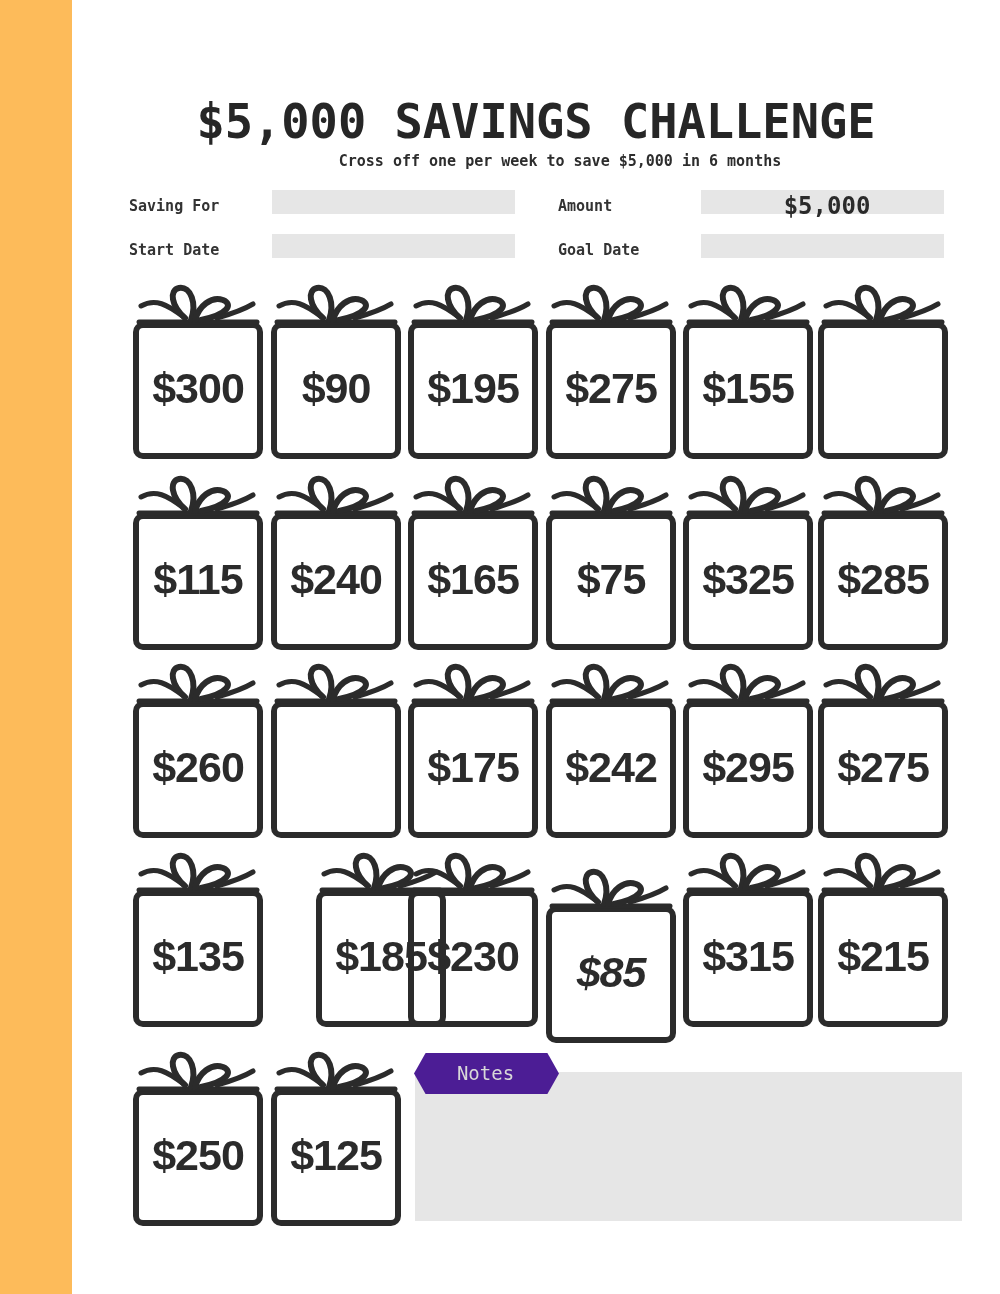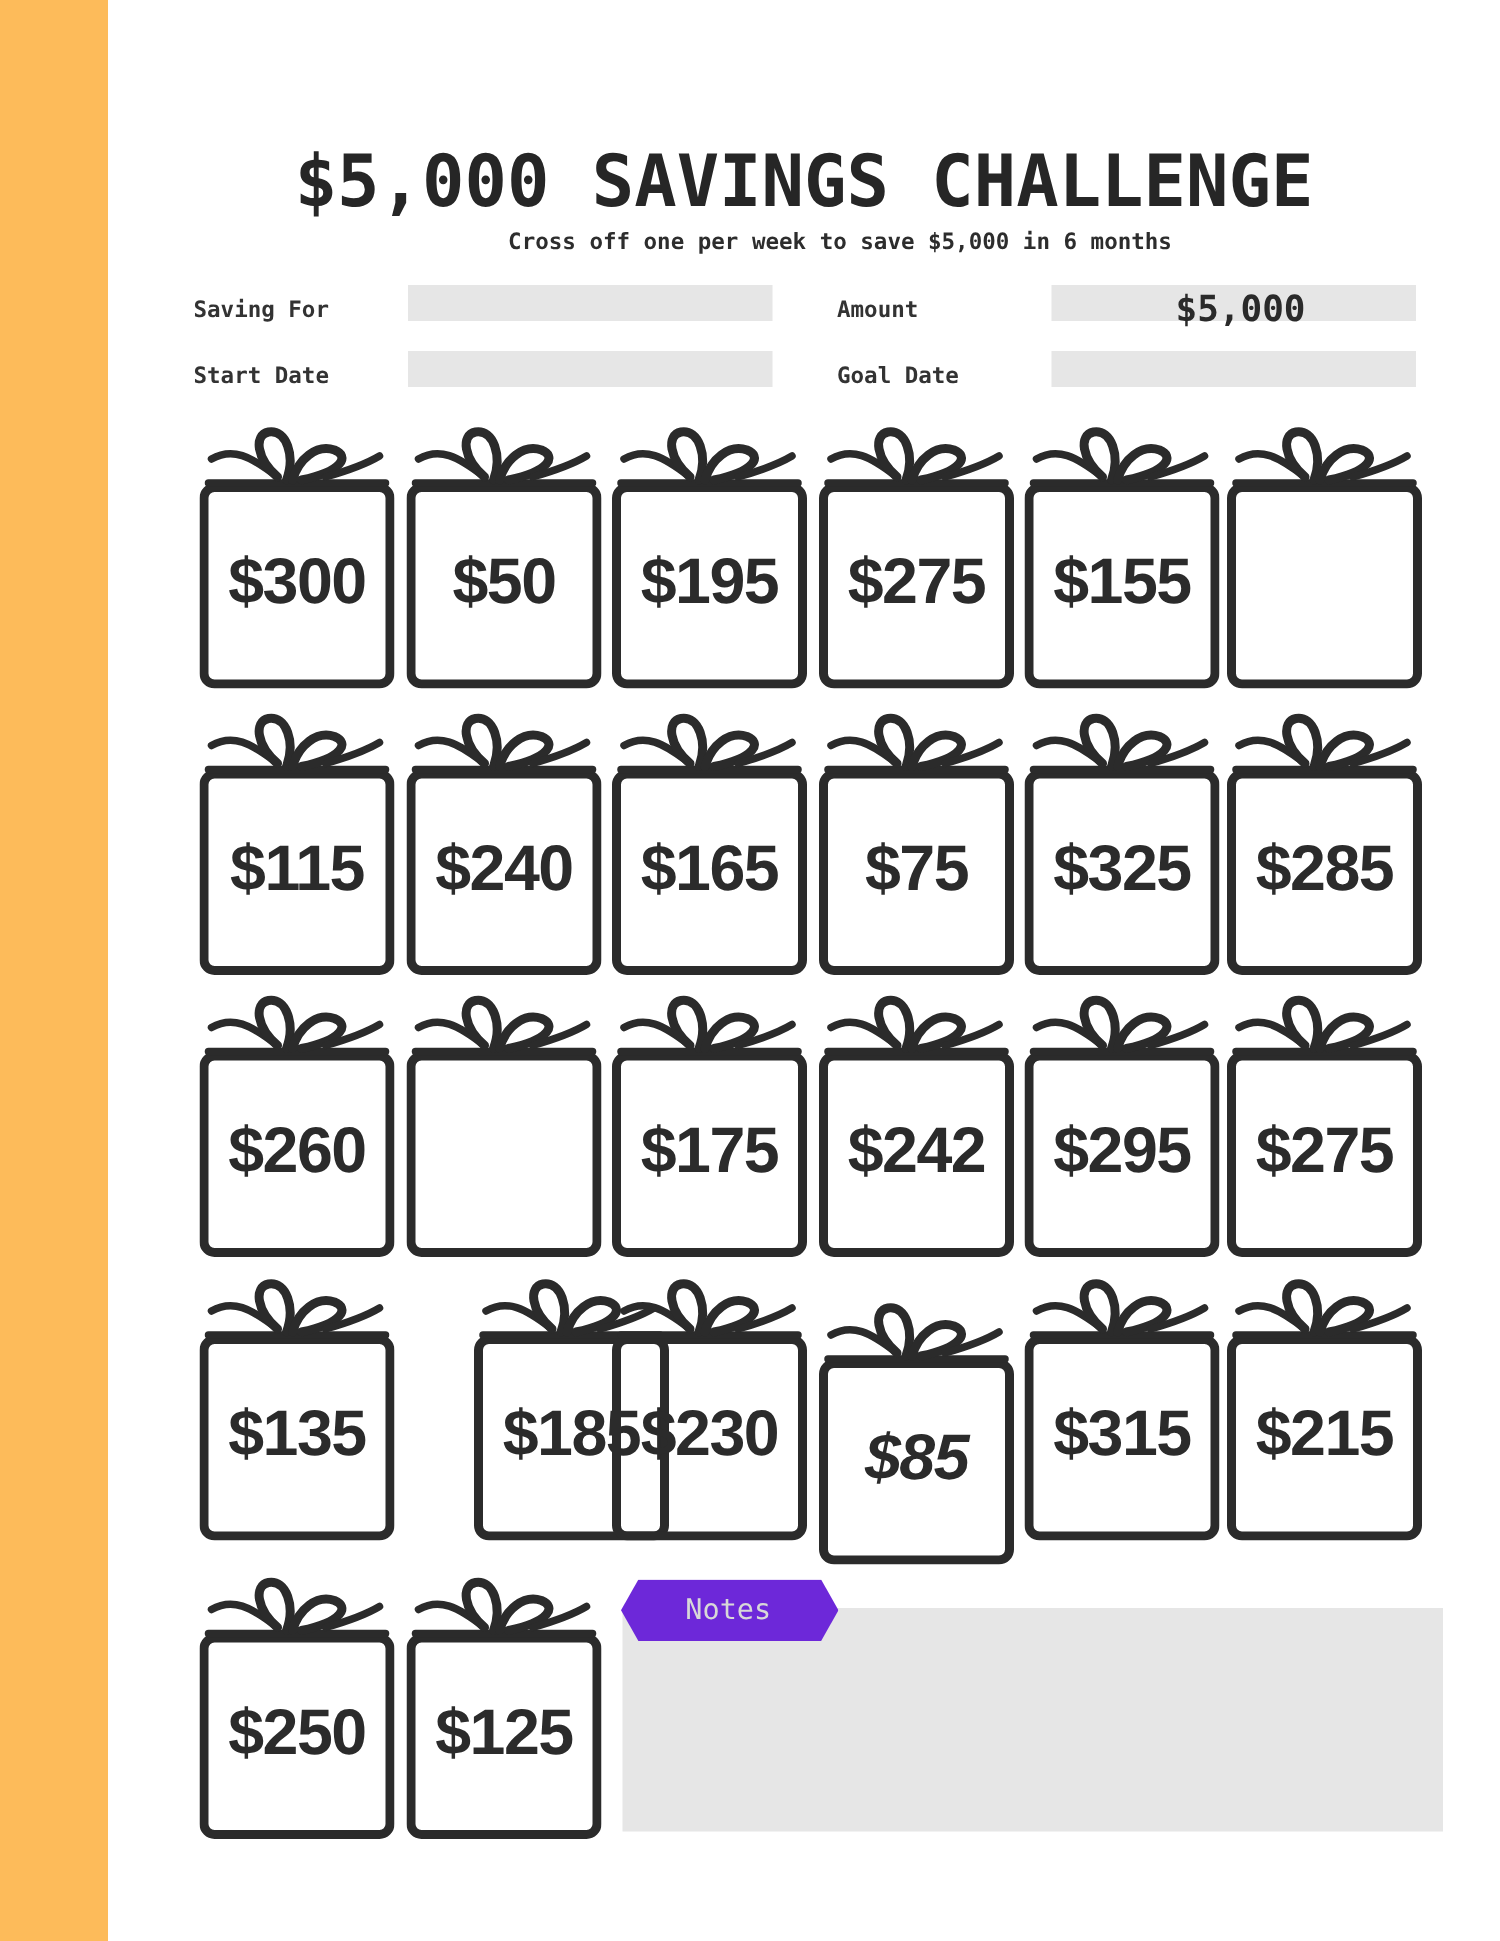--- a/index.html
+++ b/index.html
@@ -26,21 +26,21 @@
     }
     .gift { position: absolute; width: 136px; height: 175px; }
     .gift svg { position: absolute; left: 0; top: 0; }
     .gift .amt {
       position: absolute; left: 0; width: 130px; top: 80px; text-align: center;
       font-family: "Liberation Sans", sans-serif; font-weight: bold; font-size: 43px;
       color: #2b2b2b; letter-spacing: -1px; line-height: 48px;
     }
     .notes-area { position: absolute; left: 415px; top: 1072px; width: 547px; height: 149px; background: #e6e6e6; }
     .notes-tab {
-      position: absolute; left: 414px; top: 1053px; width: 145px; height: 41px; background: #6d28d9;
+      position: absolute; left: 414px; top: 1053px; width: 145px; height: 41px; background: #4c1d95;
       clip-path: polygon(8% 0, 92% 0, 100% 50%, 92% 100%, 8% 100%, 0 50%);
       color: #d8d8d8; font-family: "DejaVu Sans Mono", monospace; font-size: 19px;
       text-align: center; line-height: 41px; padding-right: 2px;
     }
   </style>
 </head>
 <body>
 
 <div class="strip"></div>
 
@@ -77,21 +77,21 @@
       <svg width="130" height="175" viewBox="0 0 130 175">
         <g fill="none" stroke="#2b2b2b" stroke-linecap="round" stroke-linejoin="round">
           <rect x="3" y="41" width="124" height="131" rx="7" stroke-width="6"></rect>
           <path d="M6 38 L124 38" stroke-width="5"></path>
           <path d="M8 22 C22 14, 34 20, 52 34" stroke-width="5"></path>
           <path d="M52 34 C38 22, 36 6, 46 4 C58 2, 64 20, 58 36" stroke-width="6"></path>
           <path d="M62 36 C66 22, 78 12, 90 16 C100 20, 96 30, 68 36" stroke-width="6"></path>
           <path d="M84 34 C98 30, 110 26, 120 20" stroke-width="5"></path>
         </g>
       </svg>
-      <div class="amt">$50</div>
+      <div class="amt">$90</div>
     </div>
     <div class="gift" style="left: 408px; top: 284px;">
       <svg width="130" height="175" viewBox="0 0 130 175">
         <g fill="none" stroke="#2b2b2b" stroke-linecap="round" stroke-linejoin="round">
           <rect x="3" y="41" width="124" height="131" rx="7" stroke-width="6"></rect>
           <path d="M6 38 L124 38" stroke-width="5"></path>
           <path d="M8 22 C22 14, 34 20, 52 34" stroke-width="5"></path>
           <path d="M52 34 C38 22, 36 6, 46 4 C58 2, 64 20, 58 36" stroke-width="6"></path>
           <path d="M62 36 C66 22, 78 12, 90 16 C100 20, 96 30, 68 36" stroke-width="6"></path>
           <path d="M84 34 C98 30, 110 26, 120 20" stroke-width="5"></path>

